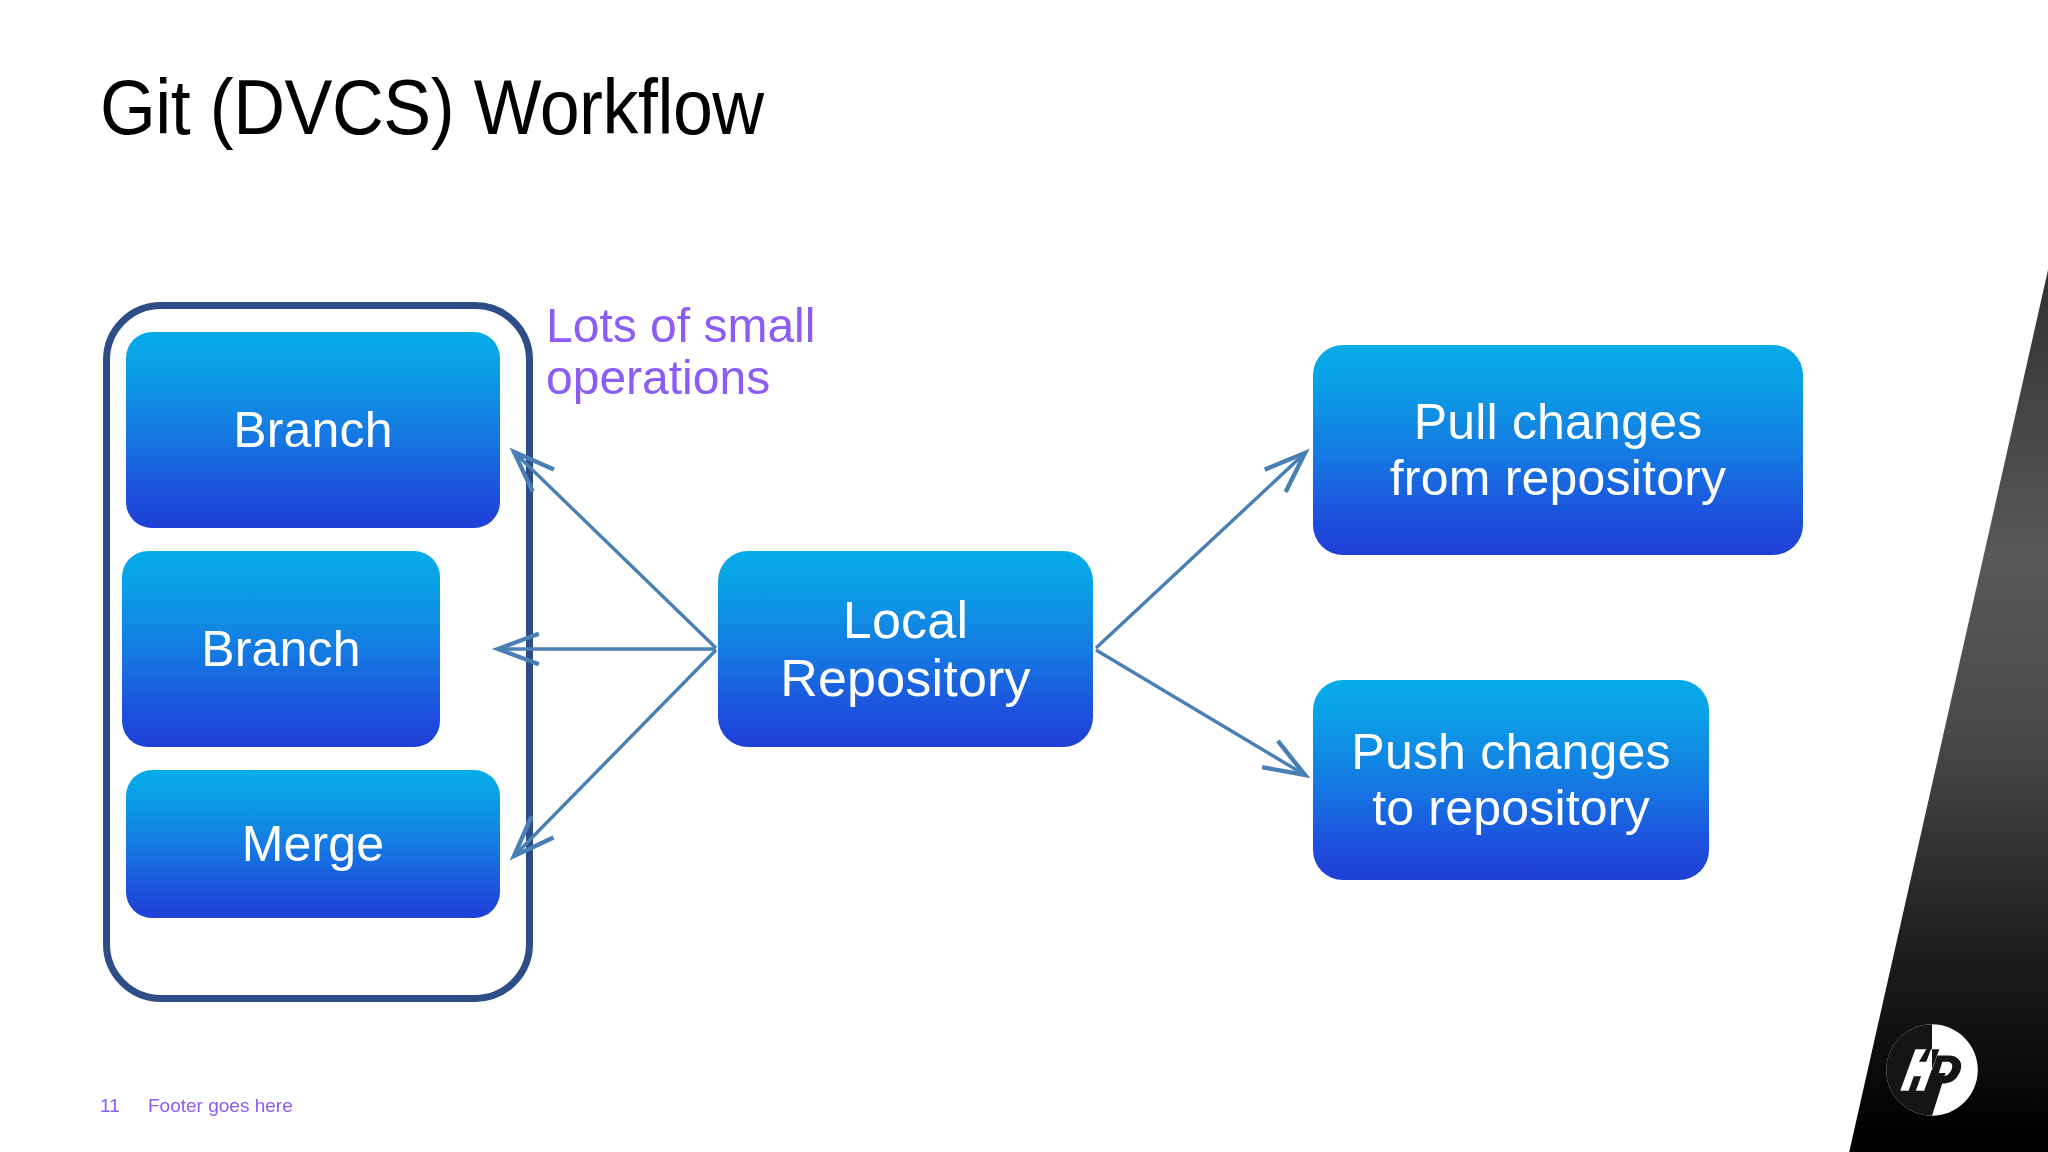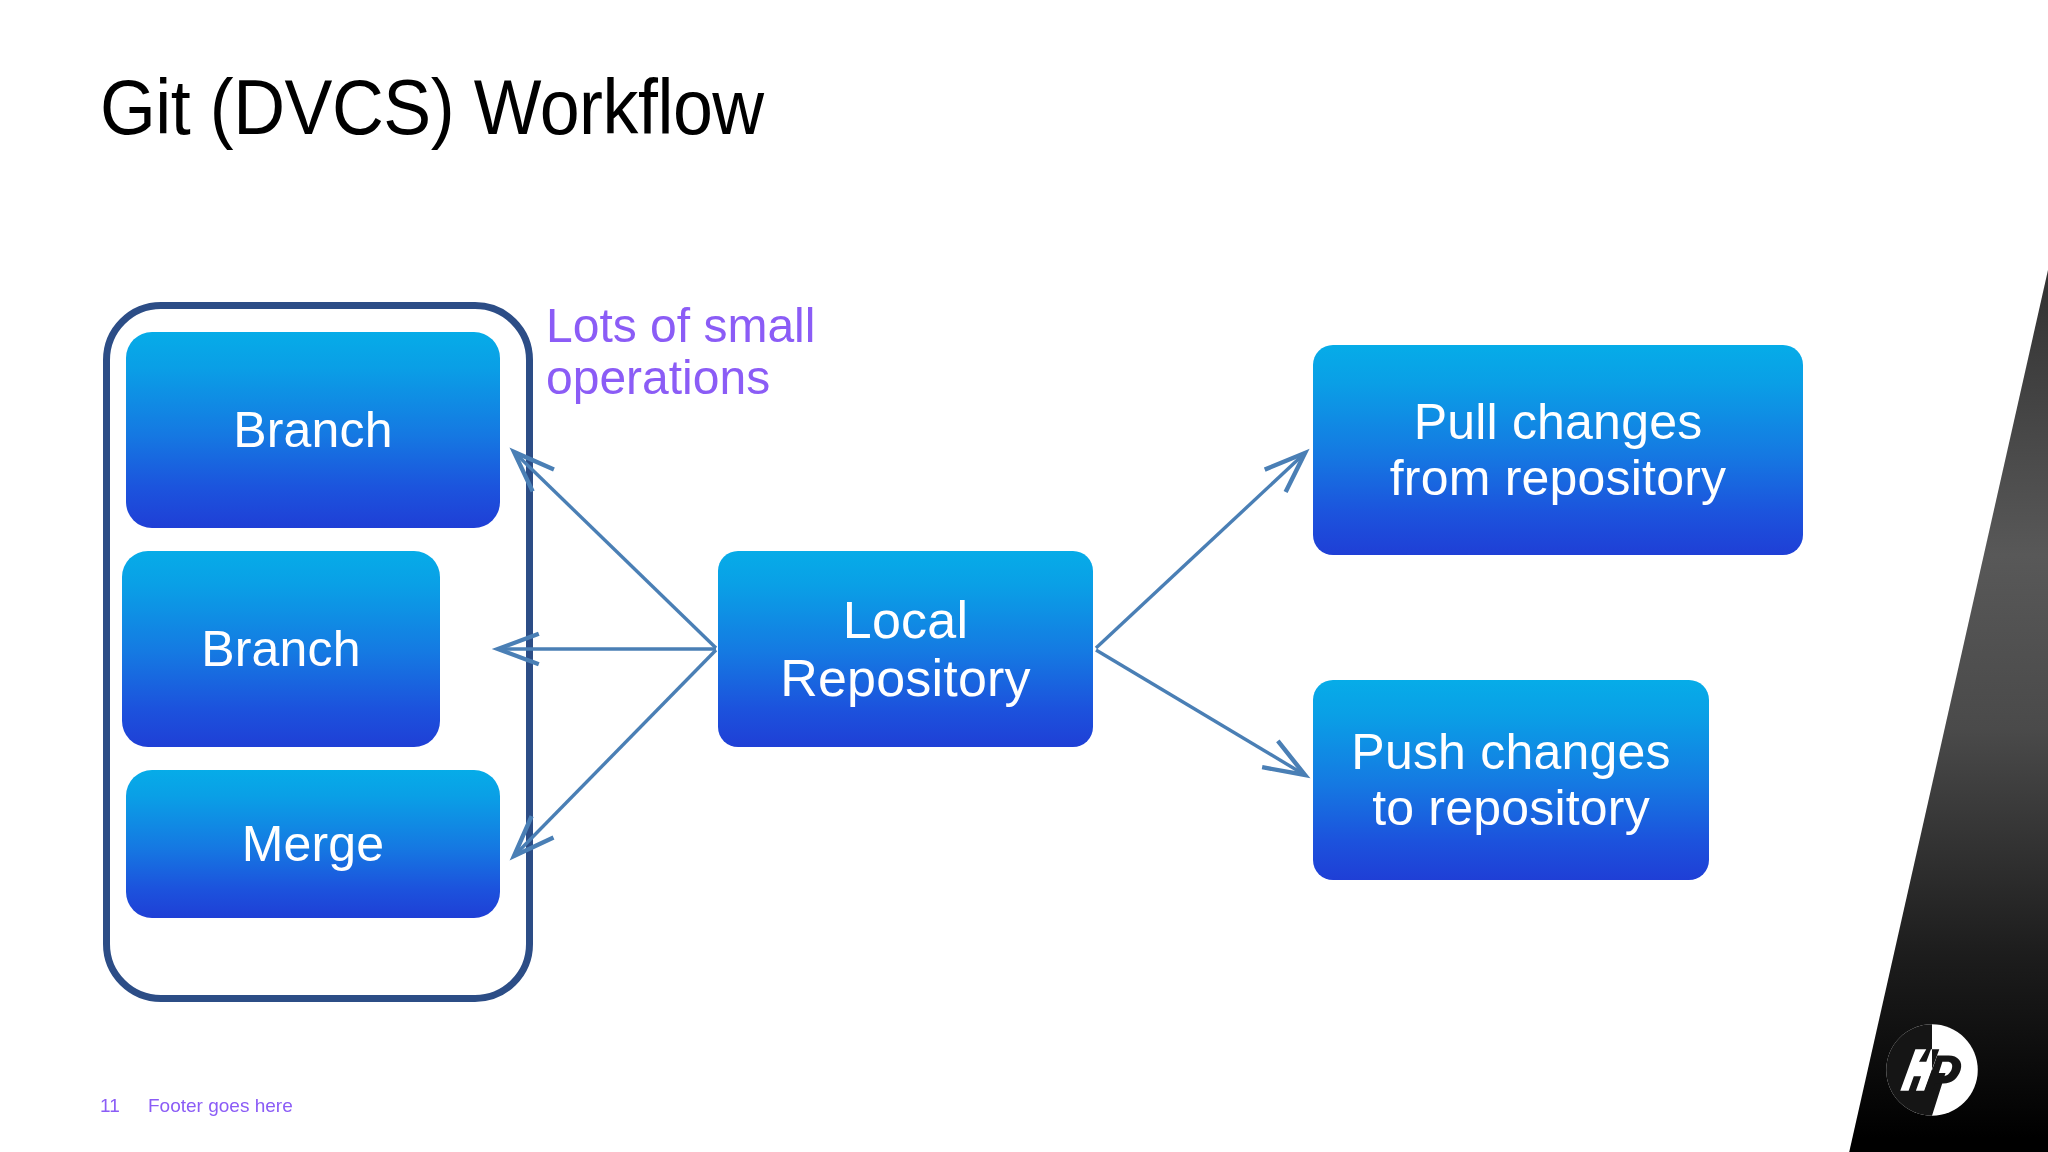--- a/index.html
+++ b/index.html
@@ -101,21 +101,21 @@
     color: #ffffff;
     display: flex;
     align-items: center;
     justify-content: center;
     text-align: center;
     font-size: 50px;
     line-height: 1.12;
     font-weight: 400;
     letter-spacing: 0.2px;
   }
-  .gbox.two-line { border-radius: 20px; }
+  .gbox.two-line { border-radius: 30px; }
 
   #box-commit { left: 126px; top: 332px; width: 374px; height: 196px; }
   #box-branch { left: 122px; top: 551px; width: 318px; height: 196px; }
   #box-merge  { left: 126px; top: 770px; width: 374px; height: 148px; }
 
   #box-local-repository {
     left: 718px; top: 551px; width: 375px; height: 196px;
     font-size: 52px;
   }
   #box-pull { left: 1313px; top: 345px; width: 490px; height: 210px; font-size: 50px; }

